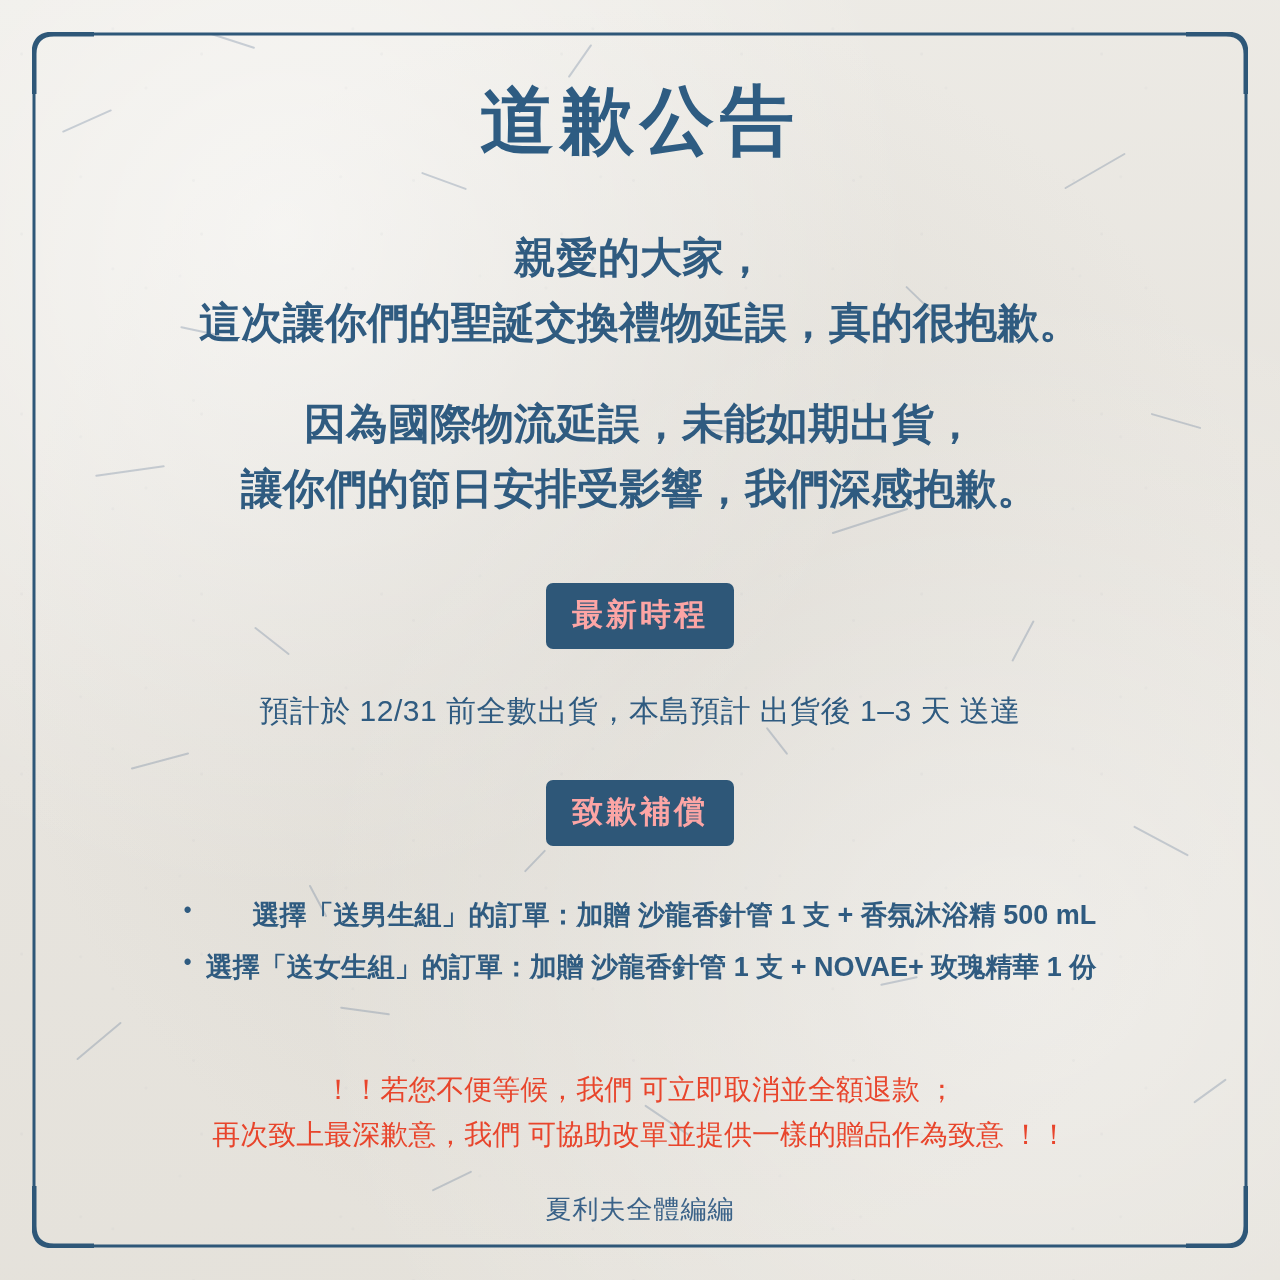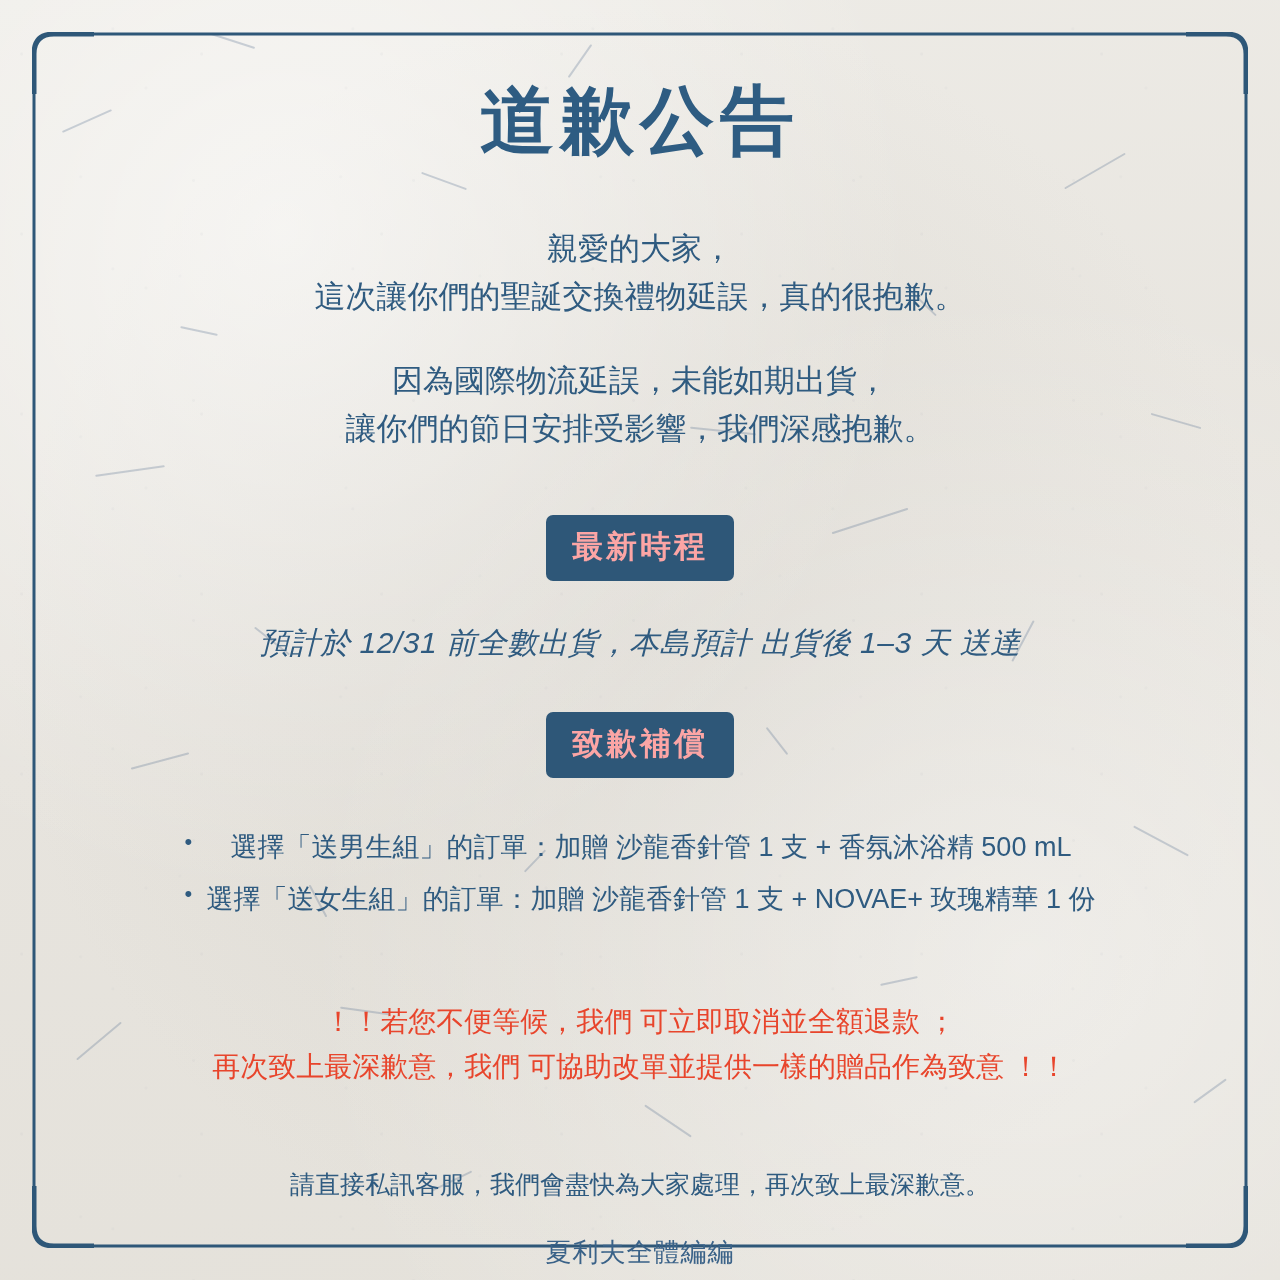--- a/index.html
+++ b/index.html
@@ -86,23 +86,24 @@
     font-weight: bold;
     letter-spacing: 6px;
     color: #2e5c82;
     margin-top: 20px;
     margin-bottom: 0;
     line-height: 1.15;
   }
 
   .para {
     margin-top: 62px;
-    font-size: 31px;
+    font-size: 42px;
     line-height: 1.55;
     color: #2f5b80;
+    font-weight: bold;
   }
   .para .ln { display: block; }
   .para.second { margin-top: 36px; }
 
   .badge-wrap { margin-top: 62px; }
   .badge {
     display: inline-block;
     background: #2e5778;
     color: #fca5a5;
     font-size: 31px;
@@ -110,31 +111,31 @@
     letter-spacing: 3px;
     padding: 11px 26px 13px 26px;
     border-radius: 7px;
   }
 
   .schedule {
     margin-top: 42px;
     font-size: 30px;
     color: #2f5b80;
     letter-spacing: 0.5px;
-    font-style: italic;
   }
 
   .badge-wrap.second { margin-top: 48px; }
 
   .bullets {
     margin: 44px auto 0 auto;
     padding: 0;
     list-style: none;
     display: inline-block;
-    text-align: center;
+    text-align: right;
+    font-weight: bold;
   }
   .bullets li {
     font-size: 27px;
     color: #2f5b80;
     line-height: 1.9;
     position: relative;
     padding-left: 22px;
     white-space: nowrap;
   }
   .bullets li::before {
@@ -239,18 +240,17 @@
     <ul class="bullets">
       <li>選擇「送男生組」的訂單：加贈 沙龍香針管 1 支 + 香氛沐浴精 500 mL</li>
       <li>選擇「送女生組」的訂單：加贈 沙龍香針管 1 支 + NOVAE+ 玫瑰精華 1 份</li>
     </ul>
 
     <div class="warning">
       <span class="ln">！！若您不便等候，我們 可立即取消並全額退款 ；</span>
       <span class="ln">再次致上最深歉意，我們 可協助改單並提供一樣的贈品作為致意 ！！</span>
     </div>
 
-    <div class="closing">請直接私訊客服，我們會盡快為大家處理，再次致上最深歉意。</div>
 
     <div class="signature">夏利夫全體編編</div>
 
   </div>
 </div>
 
 </body></html>

